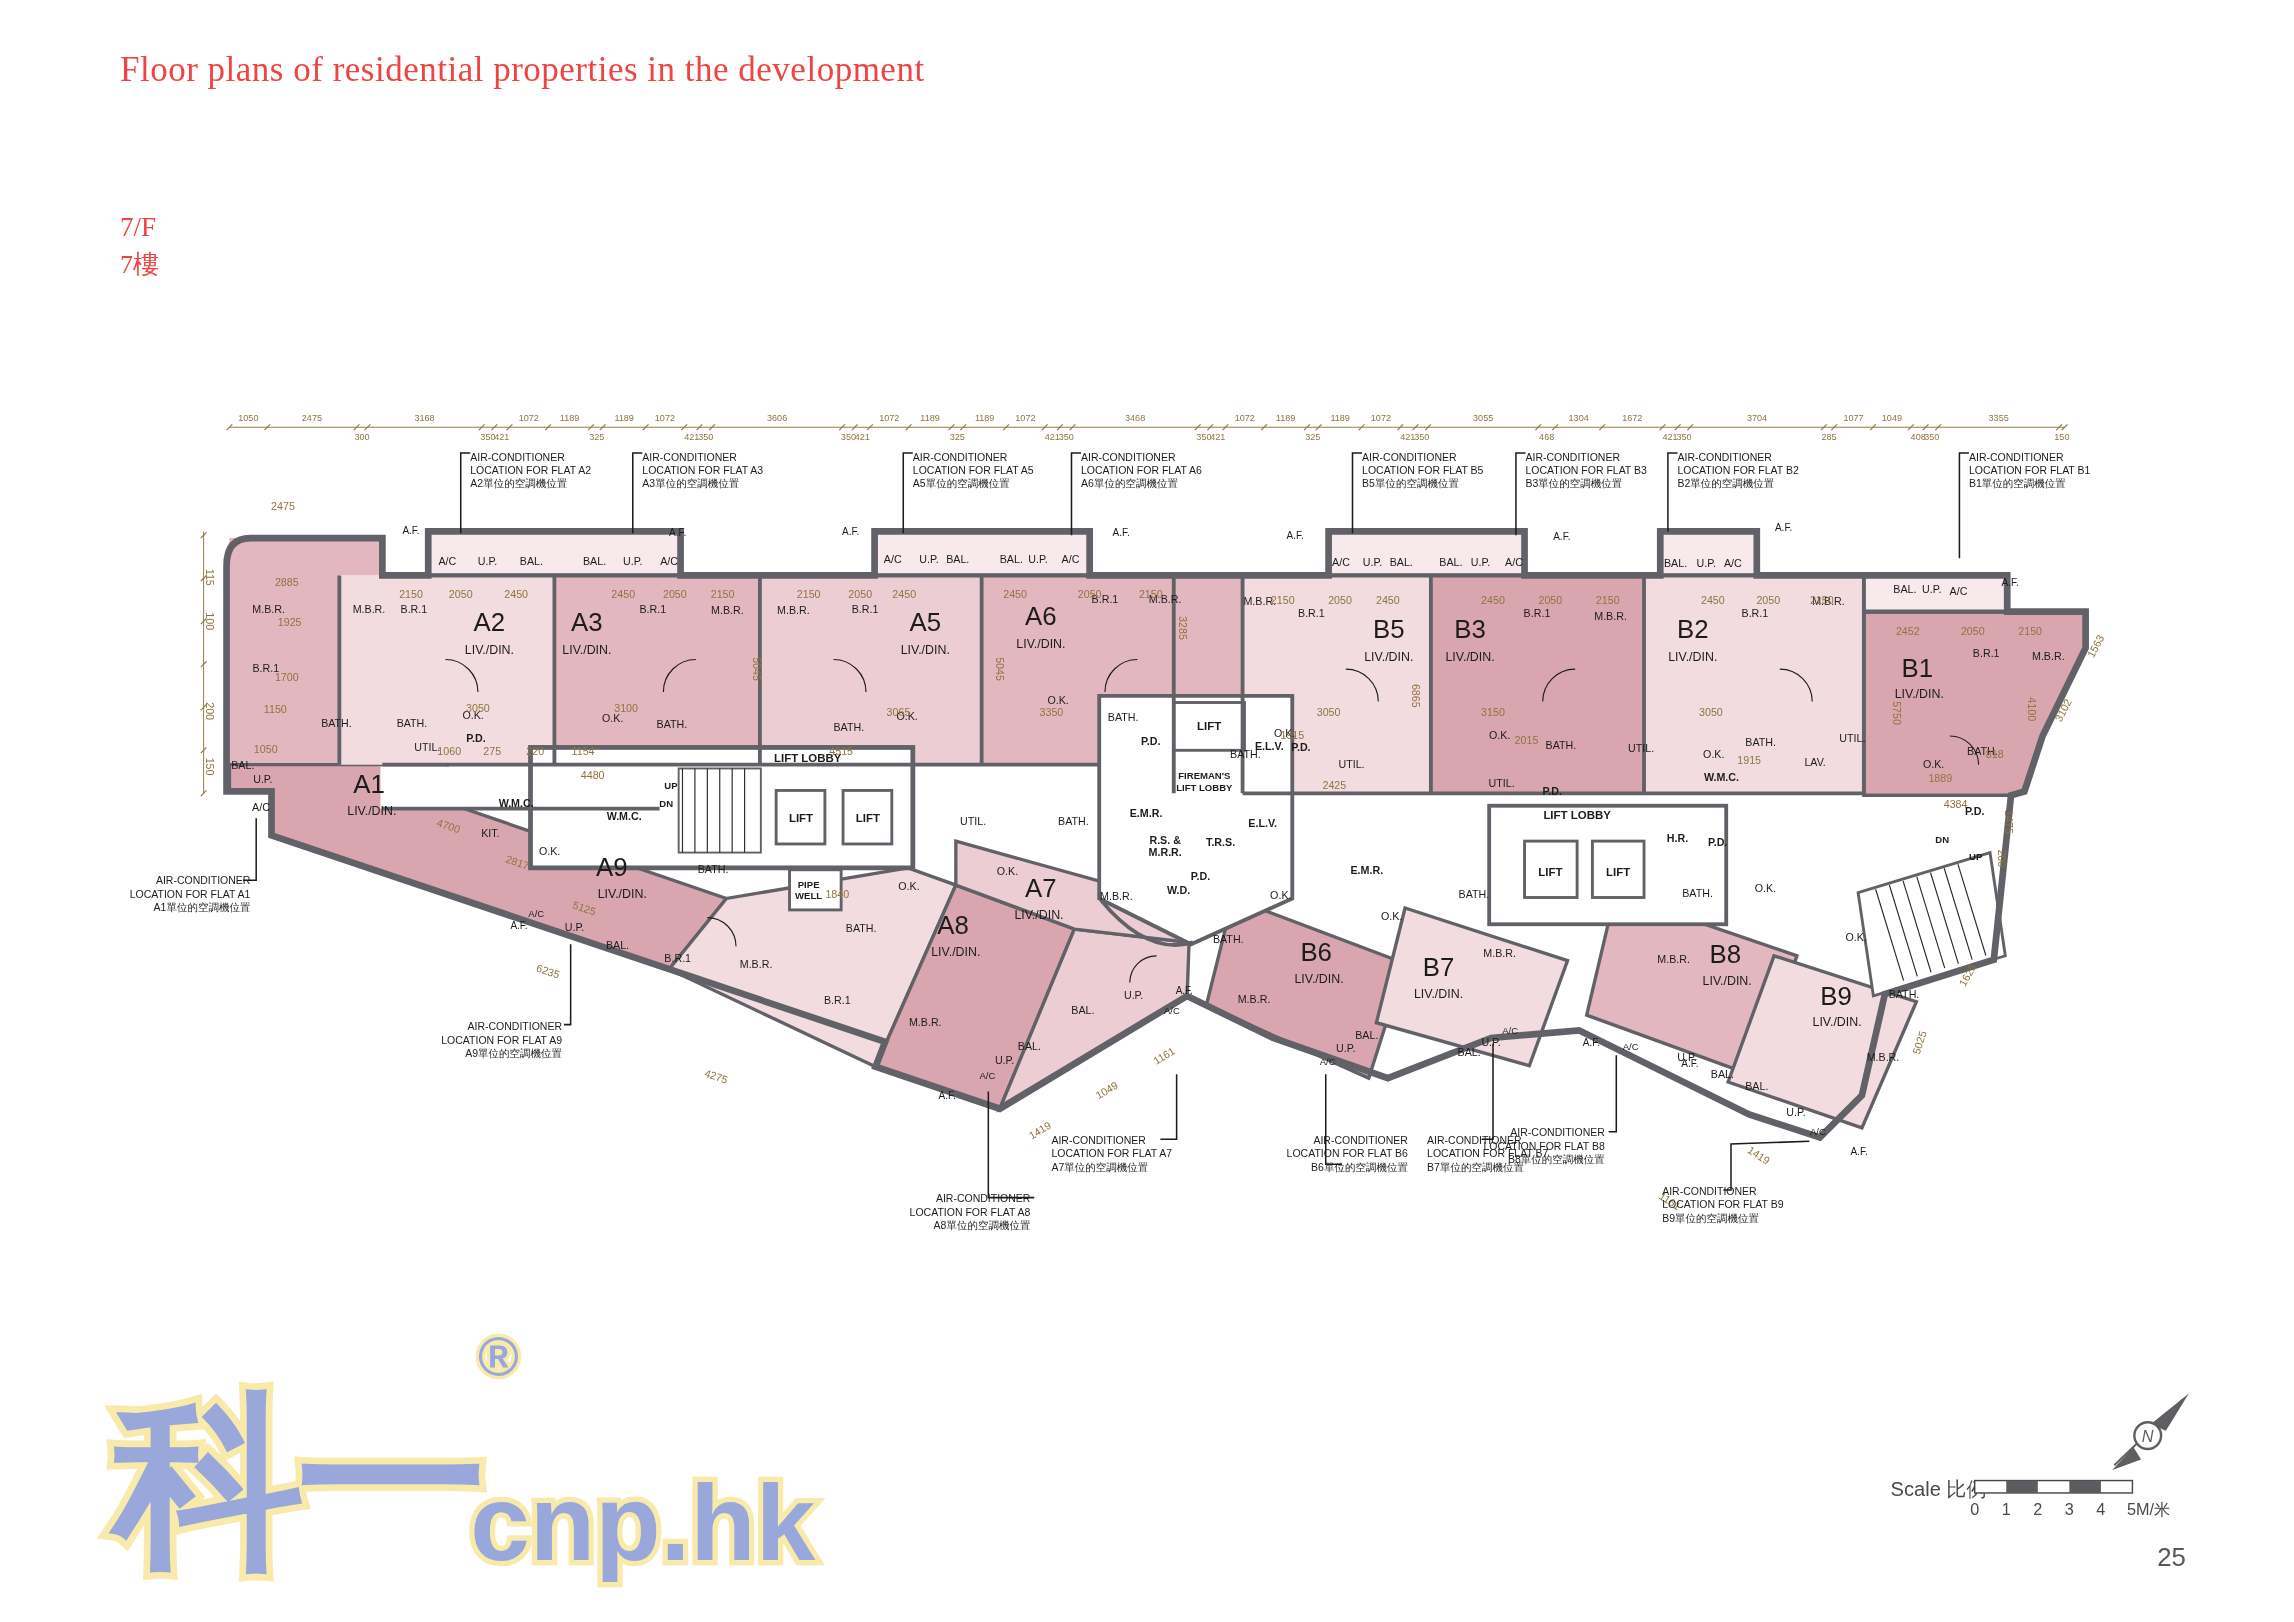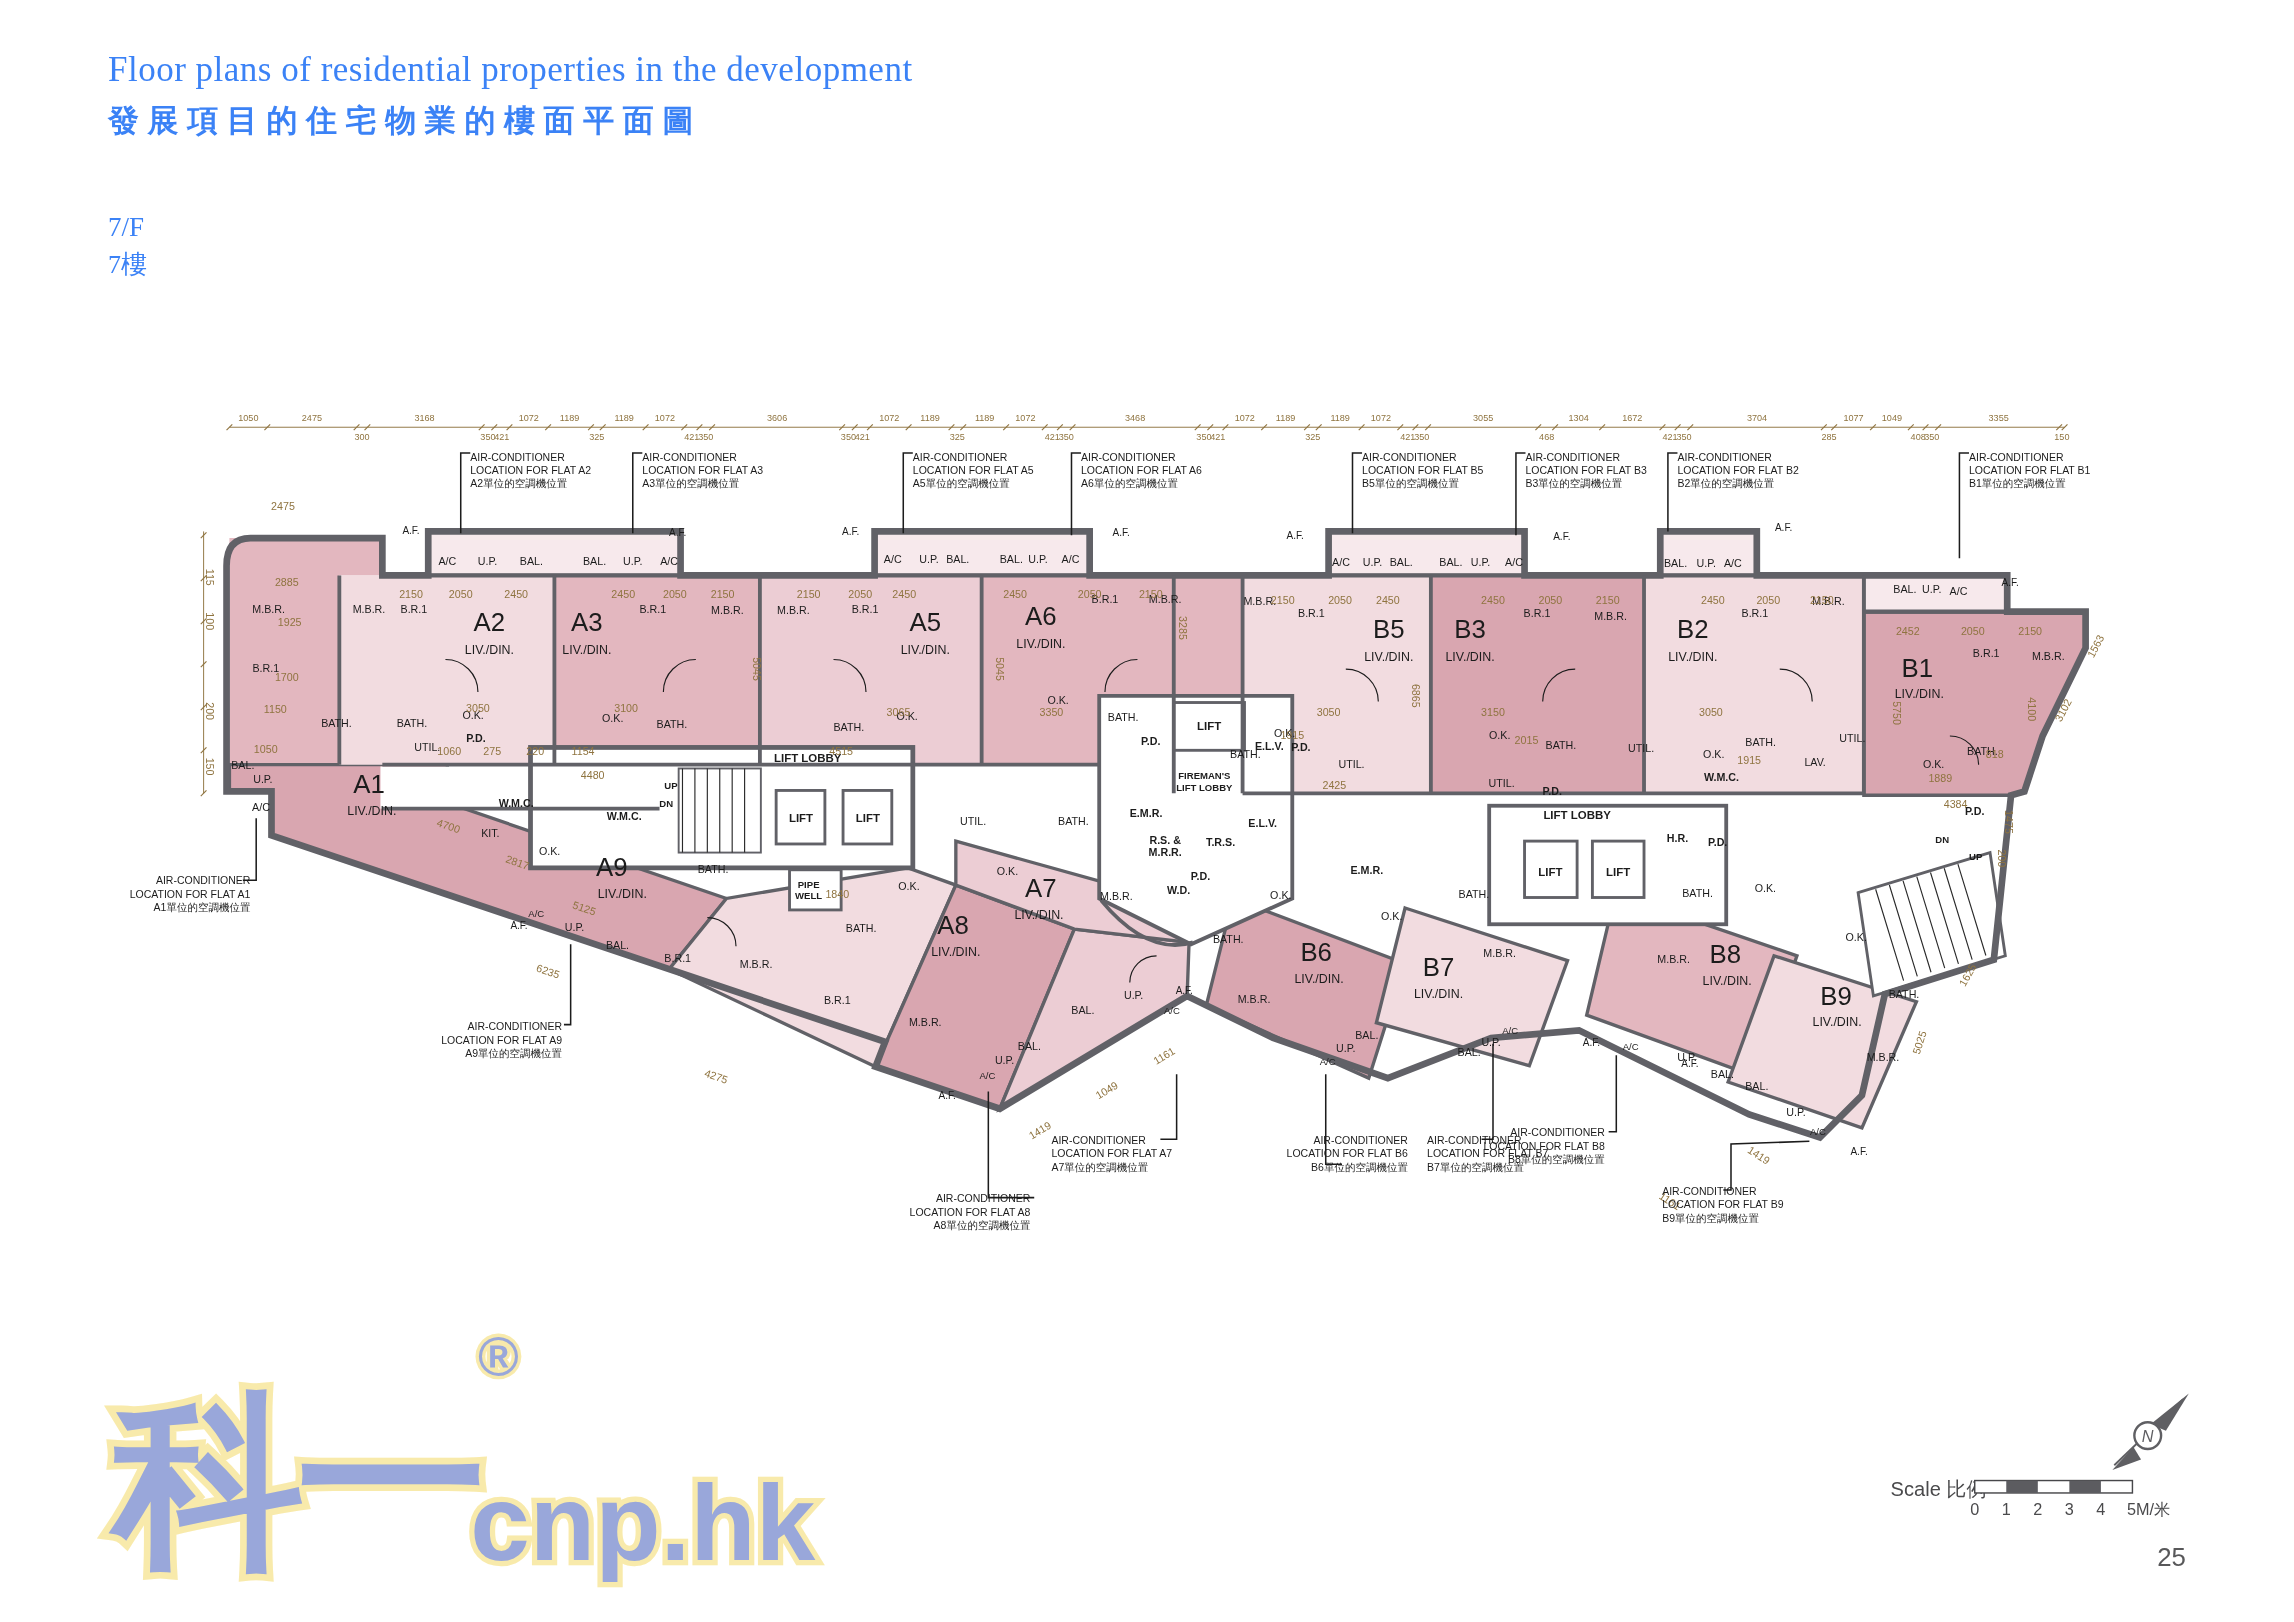--- a/index.html
+++ b/index.html
@@ -1,33 +1,32 @@
 <!DOCTYPE html>
 <html><head>
 <meta charset="utf-8">
 <style>
   html,body{margin:0;padding:0;background:#fff;}
   .page{position:relative;width:2294px;height:1622px;background:#fff;overflow:hidden;
         font-family:"Liberation Sans",sans-serif;}
-  .hdr{position:absolute;left:108px;color:#3b82f6;}
+  .hdr{position:absolute;left:120px;color:#ef4444;}
   #title-en{top:50px;font-family:"Liberation Serif",serif;font-size:35px;font-weight:400;letter-spacing:0.5px;}
   #title-zh{top:100px;font-family:"Liberation Serif",serif;font-size:31px;font-weight:700;letter-spacing:8.6px;}
   #floor-en{top:212px;font-family:"Liberation Serif",serif;font-size:27px;}
   #floor-zh{top:247px;font-family:Liberation Serif, serif;font-size:26px;}
   svg{position:absolute;left:0;top:0;}
   text{font-family:"Liberation Sans",sans-serif;}
   .wm{opacity:.9;}
 </style>
 </head>
 <body>
 
 <div class="page">
 
   <div class="hdr" id="title-en">Floor plans of residential properties in the development</div>
-  <div class="hdr" id="title-zh">發展項目的住宅物業的樓面平面圖</div>
   <div class="hdr" id="floor-en">7/F</div>
   <div class="hdr" id="floor-zh">7樓</div>
 
   <svg viewBox="0 0 2400 1697" width="2294" height="1622">
 
     <g id="g-fills">
         <polygon points="240,563 400,563 400,602 355,602 355,800 240,800" fill="#e3b7bf" stroke="none" stroke-width="0"></polygon>
         <polygon points="240,800 468,800 468,840 760,940 700,1014 284,874 284,828 240,828" fill="#d9a6b0" stroke="#616167" stroke-width="3.5"></polygon>
         <polygon points="355,602 580,602 580,800 355,800" fill="#f2dce0" stroke="none" stroke-width="0"></polygon>
         <polygon points="580,602 795,602 795,800 580,800" fill="#e3b7bf" stroke="none" stroke-width="0"></polygon>

